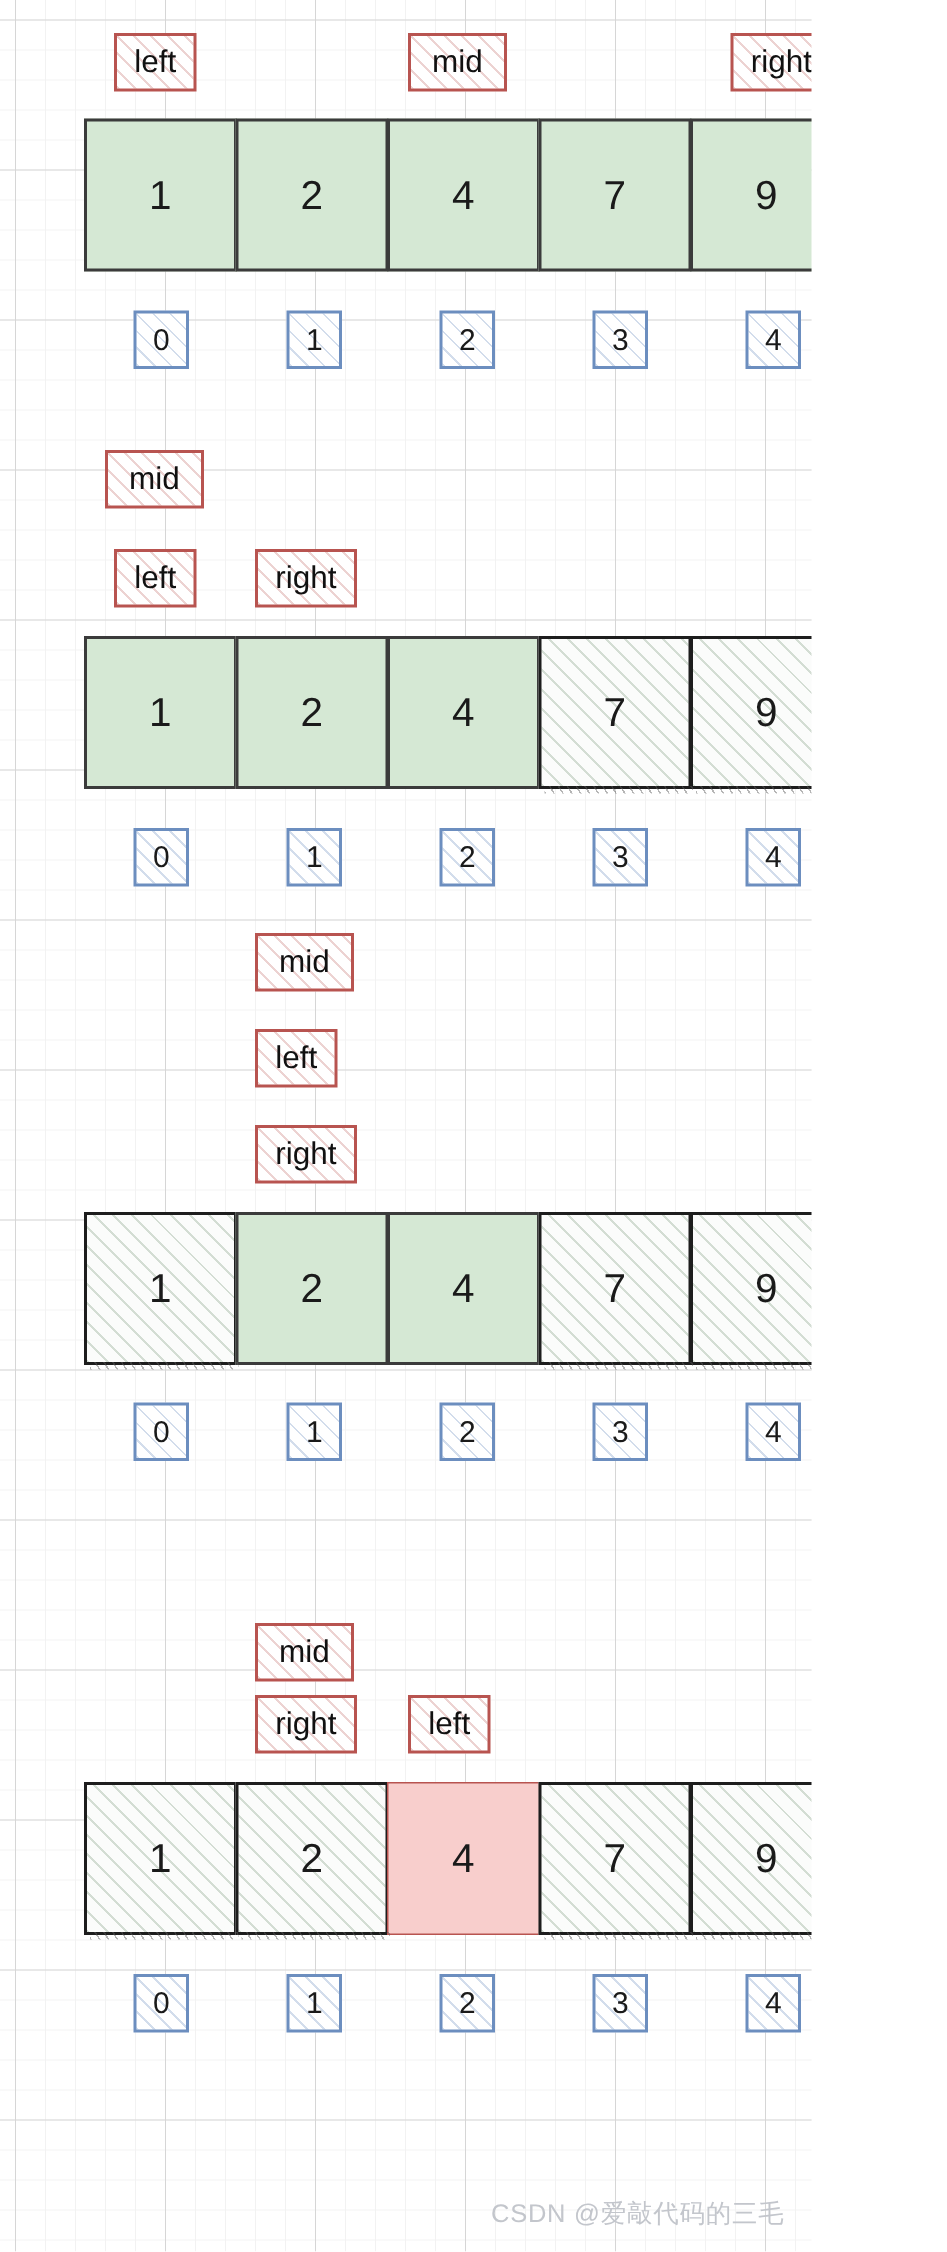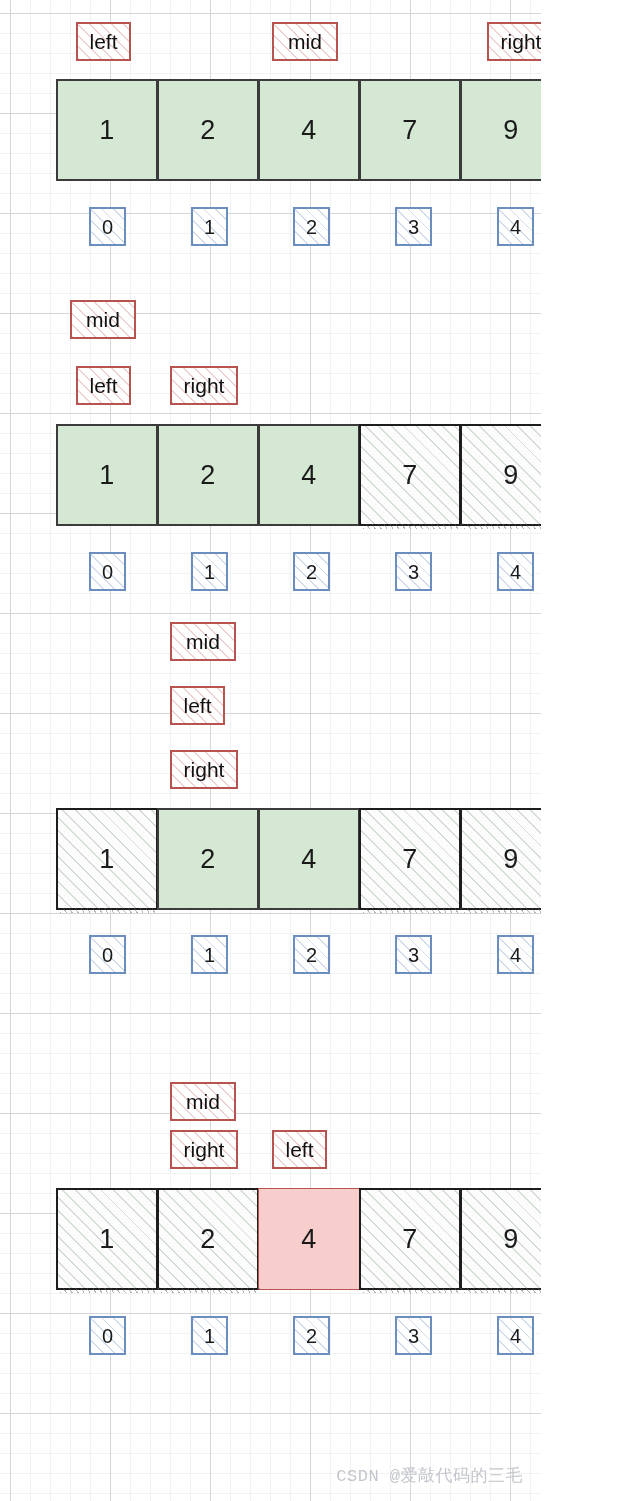--- a/index.html
+++ b/index.html
@@ -147,21 +147,20 @@
 
   
   #watermark {
     position: absolute;
     right: 18px;
     bottom: 14px;
     font-size: 17px;
     color: #c3c6cc;
     letter-spacing: .5px;
     white-space: nowrap;
-    font-family: Liberation Mono, monospace;
   }
 </style>
 </head>
 <body>
 
 <div id="canvas">
   <div id="steps-container">
       <div class="label" style="left: 76px; top: 22px; width: 55px;">
         <span class="val">left</span>
       </div>

